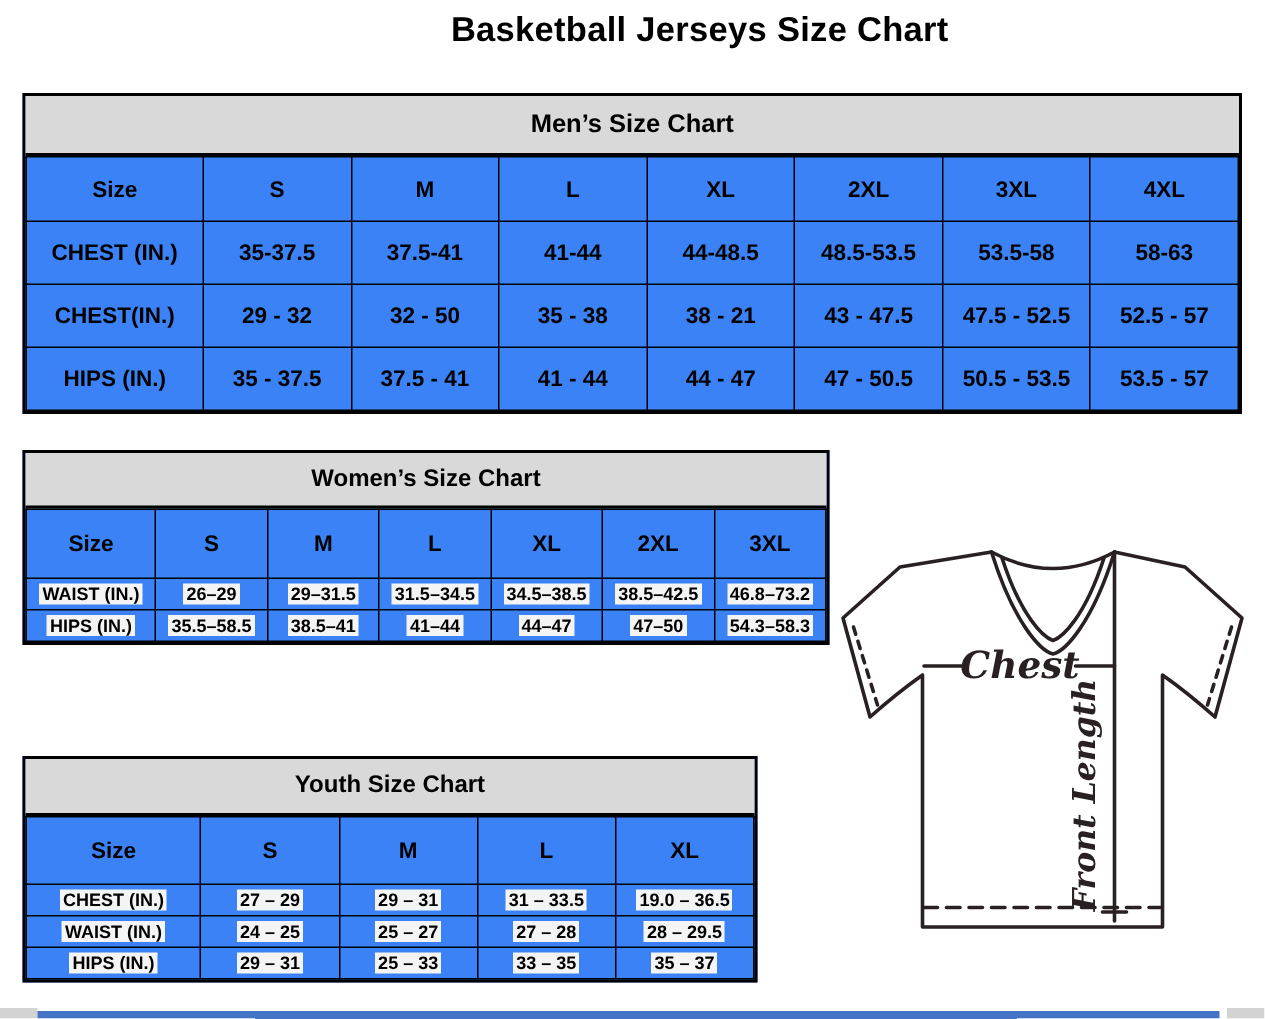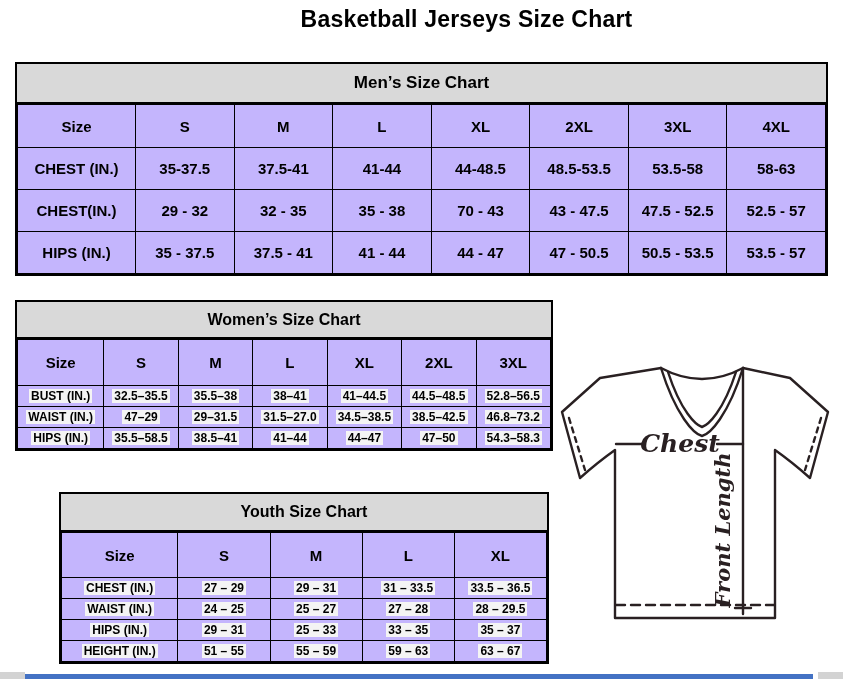--- a/index.html
+++ b/index.html
@@ -1,37 +1,37 @@
 <!DOCTYPE html>
 <html><head>
 <meta charset="utf-8">
 <style>
   html,body{margin:0;padding:0;background:#fff;}
   body{position:relative;width:843px;height:679px;overflow:hidden;
        font-family:"Liberation Sans",sans-serif;color:#000;}
   .page-title{position:absolute;top:6px;left:0;width:843px;text-align:center;
        font-size:23px;font-weight:bold;letter-spacing:.2px;margin-left:45px;}
-  .chart{position:absolute;border:2px solid #000;background:#c4b5fd;}
+  .chart{position:absolute;border:2px solid #000;background:#3b82f6;}
   .band{background:#d9d9d9;border-bottom:2px solid #000;display:flex;
        align-items:center;justify-content:center;font-weight:bold;font-size:17px;}
   table{border-collapse:collapse;width:100%;table-layout:fixed;}
   th,td{border:1.5px solid #000;text-align:center;font-weight:bold;padding:0;
        overflow:hidden;white-space:nowrap;}
   
   #men-chart{left:15px;top:62px;width:809px;}
   #men-chart .band{height:38px;}
   #men-chart thead th{height:42px;font-size:15px;}
   #men-chart tbody th,#men-chart tbody td{height:41px;font-size:15px;}
   
   #women-chart{left:15px;top:300px;width:534px;}
   #women-chart .band{height:35px;font-size:16px;}
   #women-chart thead th{height:45px;font-size:15px;}
   #women-chart tbody th,#women-chart tbody td{height:20px;font-size:12px;}
   
-  #youth-chart{left:15px;top:492px;width:486px;margin-left:44px;}
+  #youth-chart{left:15px;top:504px;width:486px;}
   #youth-chart .band{height:36px;font-size:16px;}
   #youth-chart thead th{height:44px;font-size:15px;}
   #youth-chart tbody th,#youth-chart tbody td{height:20px;font-size:12px;}
   .tbl-small tbody .hl{background:#f4f4f4;padding:0 2px;}
   
   #jersey{position:absolute;left:558px;top:358px;width:282px;height:270px;}
   
   .hscrollbar{position:absolute;left:0;bottom:0;width:843px;height:8px;}
   .hscroll-btn{position:absolute;bottom:0;width:25px;height:7px;background:#d3d3d3;}
   .hscroll-btn.left{left:0;}
@@ -68,23 +68,23 @@
           <td><span class="hl">37.5-41</span></td>
           <td><span class="hl">41-44</span></td>
           <td><span class="hl">44-48.5</span></td>
           <td><span class="hl">48.5-53.5</span></td>
           <td><span class="hl">53.5-58</span></td>
           <td><span class="hl">58-63</span></td>
         </tr>
         <tr>
           <th><span class="hl">CHEST(IN.)</span></th>
           <td><span class="hl">29 - 32</span></td>
-          <td><span class="hl">32 - 35</span></td>
+          <td><span class="hl">32 - 50</span></td>
           <td><span class="hl">35 - 38</span></td>
-          <td><span class="hl">70 - 43</span></td>
+          <td><span class="hl">38 - 21</span></td>
           <td><span class="hl">43 - 47.5</span></td>
           <td><span class="hl">47.5 - 52.5</span></td>
           <td><span class="hl">52.5 - 57</span></td>
         </tr>
         <tr>
           <th><span class="hl">HIPS (IN.)</span></th>
           <td><span class="hl">35 - 37.5</span></td>
           <td><span class="hl">37.5 - 41</span></td>
           <td><span class="hl">41 - 44</span></td>
           <td><span class="hl">44 - 47</span></td>
@@ -108,33 +108,24 @@
           <th>S</th>
           <th>M</th>
           <th>L</th>
           <th>XL</th>
           <th>2XL</th>
           <th>3XL</th>
         </tr>
       </thead>
     <tbody>
         <tr>
-          <th><span class="hl">BUST (IN.)</span></th>
-          <td><span class="hl">32.5–35.5</span></td>
-          <td><span class="hl">35.5–38</span></td>
-          <td><span class="hl">38–41</span></td>
-          <td><span class="hl">41–44.5</span></td>
-          <td><span class="hl">44.5–48.5</span></td>
-          <td><span class="hl">52.8–56.5</span></td>
-        </tr>
-        <tr>
           <th><span class="hl">WAIST (IN.)</span></th>
-          <td><span class="hl">47–29</span></td>
+          <td><span class="hl">26–29</span></td>
           <td><span class="hl">29–31.5</span></td>
-          <td><span class="hl">31.5–27.0</span></td>
+          <td><span class="hl">31.5–34.5</span></td>
           <td><span class="hl">34.5–38.5</span></td>
           <td><span class="hl">38.5–42.5</span></td>
           <td><span class="hl">46.8–73.2</span></td>
         </tr>
         <tr>
           <th><span class="hl">HIPS (IN.)</span></th>
           <td><span class="hl">35.5–58.5</span></td>
           <td><span class="hl">38.5–41</span></td>
           <td><span class="hl">41–44</span></td>
           <td><span class="hl">44–47</span></td>
@@ -159,42 +150,35 @@
           <th>L</th>
           <th>XL</th>
         </tr>
       </thead>
     <tbody>
         <tr>
           <th><span class="hl">CHEST (IN.)</span></th>
           <td><span class="hl">27 – 29</span></td>
           <td><span class="hl">29 – 31</span></td>
           <td><span class="hl">31 – 33.5</span></td>
-          <td><span class="hl">33.5 – 36.5</span></td>
+          <td><span class="hl">19.0 – 36.5</span></td>
         </tr>
         <tr>
           <th><span class="hl">WAIST (IN.)</span></th>
           <td><span class="hl">24 – 25</span></td>
           <td><span class="hl">25 – 27</span></td>
           <td><span class="hl">27 – 28</span></td>
           <td><span class="hl">28 – 29.5</span></td>
         </tr>
         <tr>
           <th><span class="hl">HIPS (IN.)</span></th>
           <td><span class="hl">29 – 31</span></td>
           <td><span class="hl">25 – 33</span></td>
           <td><span class="hl">33 – 35</span></td>
           <td><span class="hl">35 – 37</span></td>
-        </tr>
-        <tr>
-          <th><span class="hl">HEIGHT (IN.)</span></th>
-          <td><span class="hl">51 – 55</span></td>
-          <td><span class="hl">55 – 59</span></td>
-          <td><span class="hl">59 – 63</span></td>
-          <td><span class="hl">63 – 67</span></td>
         </tr>
       </tbody>
   </table>
 </div>
 
 <svg id="jersey" viewBox="0 0 282 270" xmlns="http://www.w3.org/2000/svg">
   <g stroke="#292022" stroke-width="2.4" fill="none" stroke-linejoin="round" stroke-linecap="round">
 
     <path d="M103,10 L42,20 L4,54 L22,120 Q40,104 57,92 L57,260 L217,260 L217,92 Q234,104 252,120 L270,54 L232,20 L185,10"></path>
 

